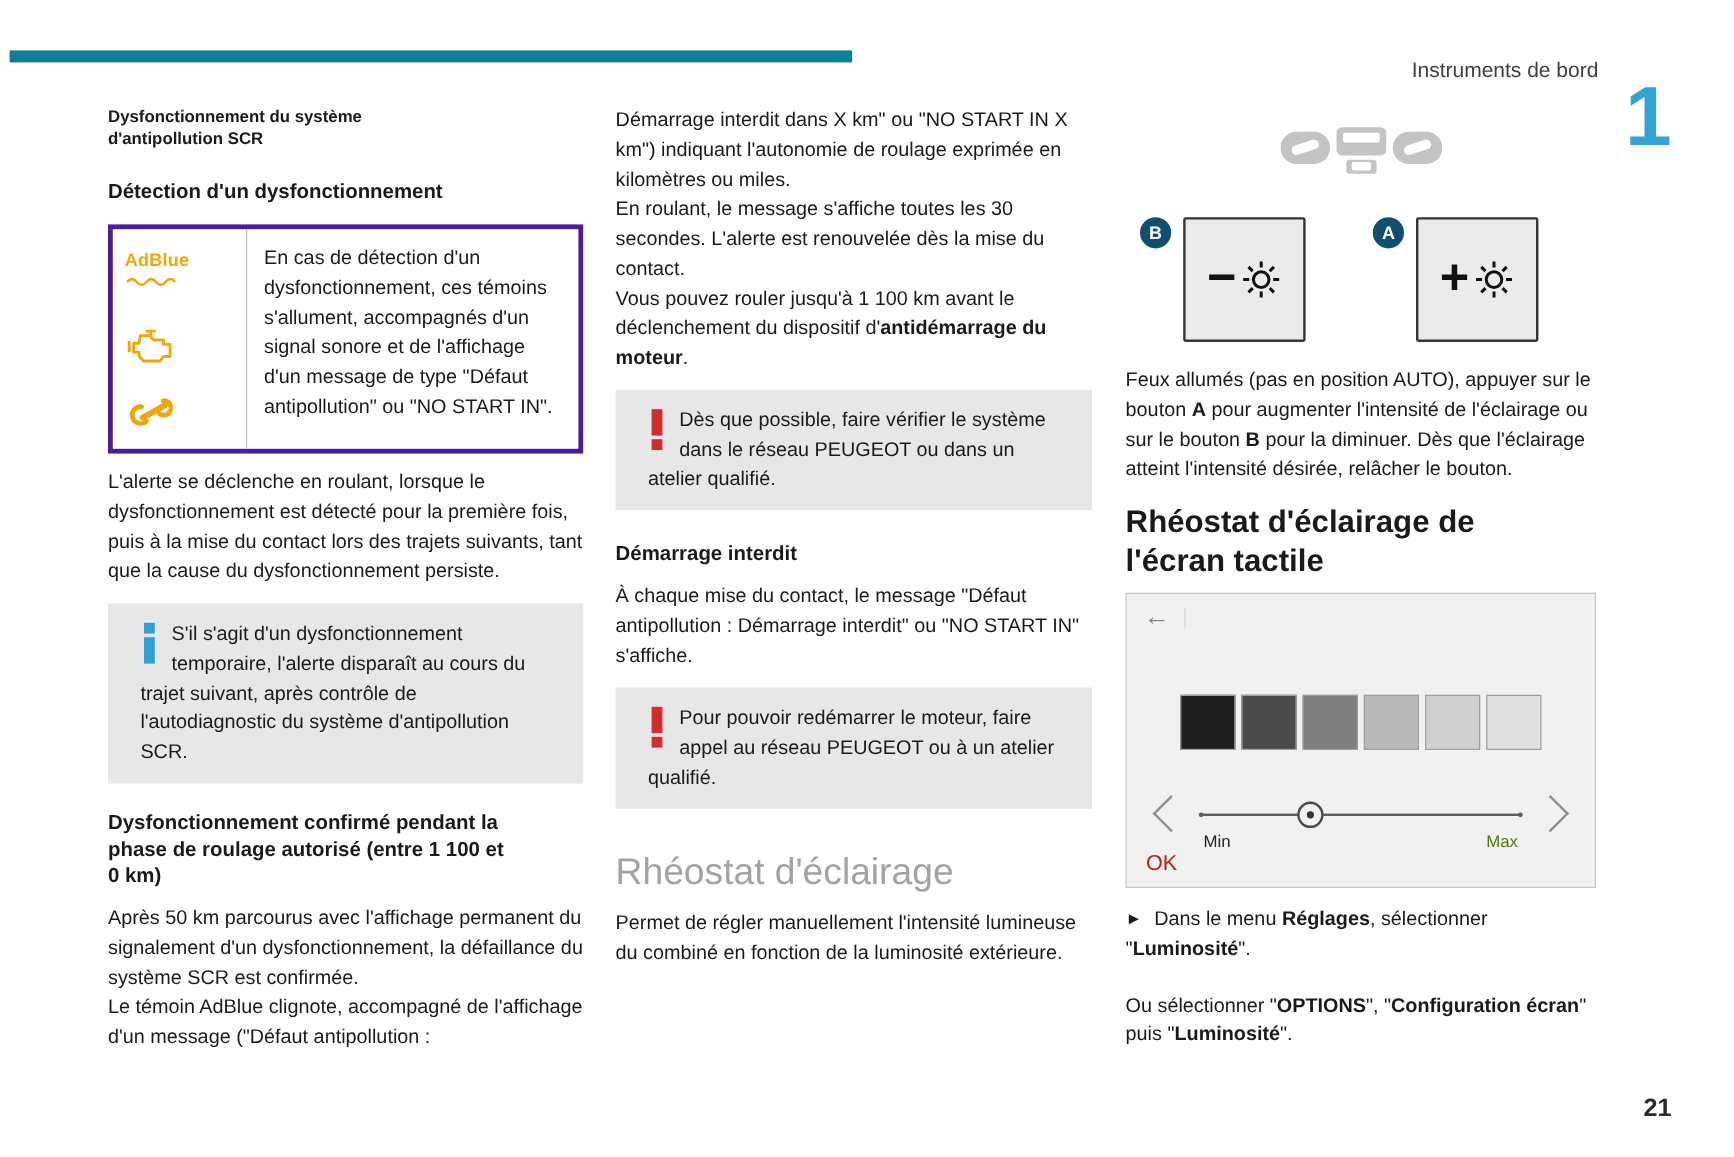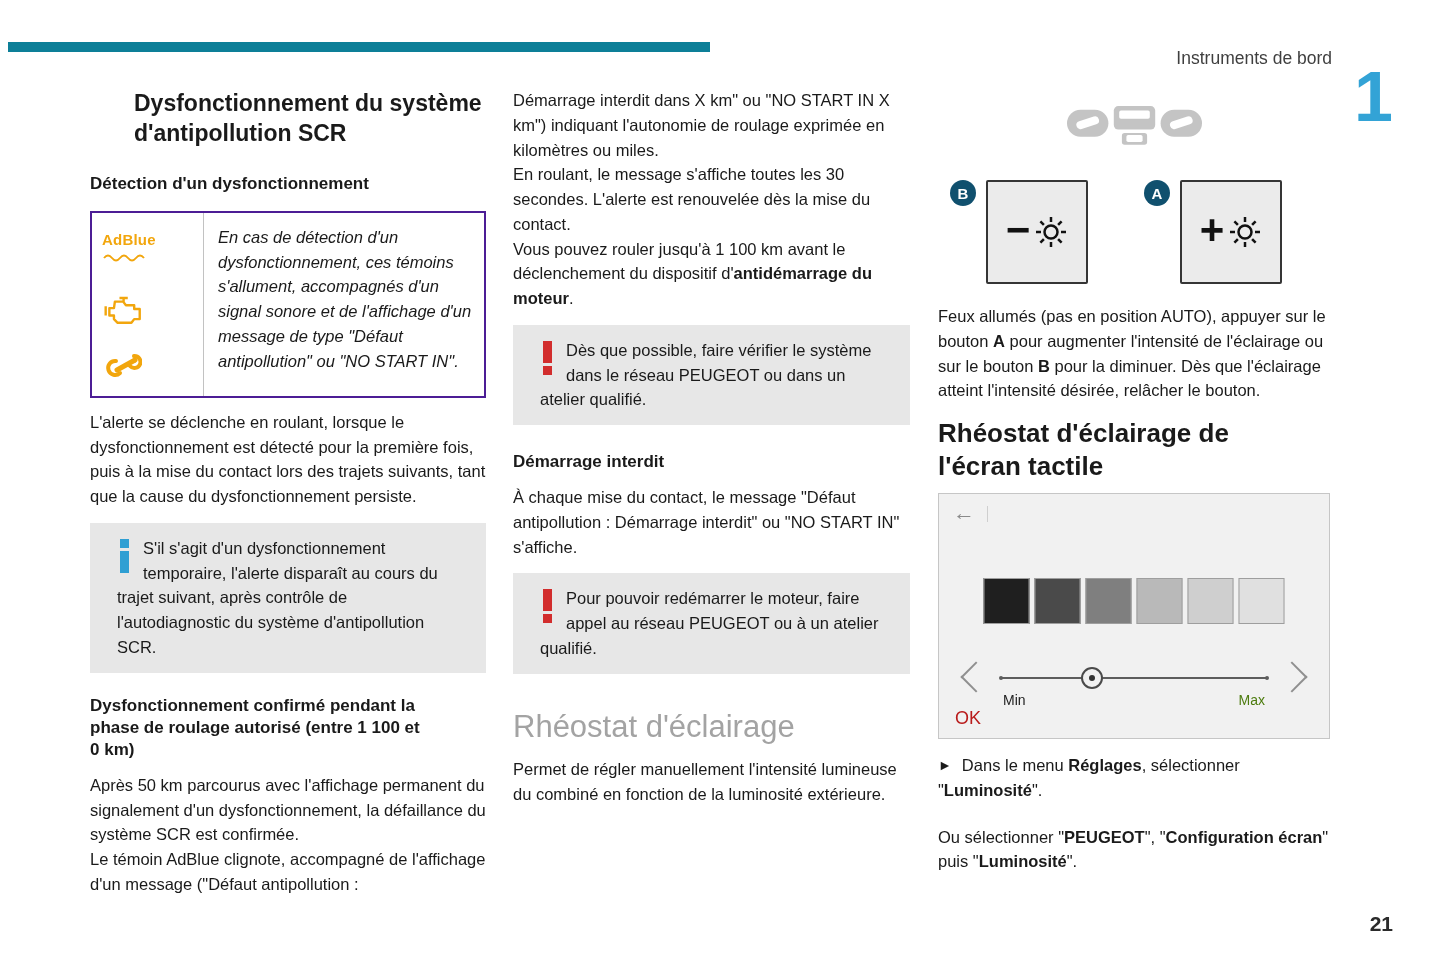--- a/index.html
+++ b/index.html
@@ -20,30 +20,30 @@
 
   .col { position:absolute; top:88px; }
   .col1 { left:90px;  width:396px; }
   .col2 { left:513px; width:397px; }
   .col3 { left:938px; width:392px; top:100px; }
 
   .body { font-size:16.5px; line-height:1.5; color:#1a1a1a; }
   .pre  { white-space:pre-line; }
   b { font-weight:bold; }
 
-  .h1 { font-size:23px; font-weight:bold; line-height:1.32; margin-bottom:24px;margin-left:44px; }
+  .h1 { font-size:14px; font-weight:bold; line-height:1.32; margin-bottom:24px; }
   .h2 { font-size:17px;   font-weight:bold; line-height:1.3;  margin-bottom:16px; }
   .h-big-gray { font-size:31px; color:#a3a3a3; font-weight:normal; margin:34px 0 12px 0; line-height:1.2; }
   .h-big-black { font-size:26px; font-weight:bold; line-height:1.27; margin-bottom:10px; }
 
   
-  .telltale-box { border:2px solid #4c1d95; display:flex; margin-bottom:12px; }
+  .telltale-box { border:4px solid #4c1d95; display:flex; margin-bottom:12px; }
   .tt-icons { width:112px; border-right:1px solid #c2c2c2; padding:18px 10px; display:flex; flex-direction:column; gap:26px; align-items:flex-start; }
   .adblue-text { color:var(--amber); font-weight:bold; font-size:15px; letter-spacing:.2px; display:block; }
-  .tt-text { padding:12px 12px 12px 14px; flex:1;font-style:italic; }
+  .tt-text { padding:12px 12px 12px 14px; flex:1; }
 
   p.para { margin-bottom:14px; }
 
   
   .note { background:var(--box_gray); padding:13px 27px; margin:8px 0 22px 0; }
   .note .body { display:inline; }
   .icon-i, .icon-ex { float:left; width:10px; margin:3px 14px 4px 2px; display:flex; flex-direction:column; align-items:center; gap:3px; }
   .icon-i .dot { width:9px; height:9px; background:var(--info_blue); }
   .icon-i .bar { width:9px; height:22px; background:var(--info_blue); }
   .icon-ex .bar { width:9px; height:22px; background:var(--alert_red); }
@@ -242,17 +242,17 @@
       <div class="slider-line"></div>
       <div class="slider-knob"></div>
       <span class="screen-min">Min</span>
       <span class="screen-max">Max</span>
       <span class="screen-ok">OK</span>
     </div>
 
     <p class="body pre"><span class="menu-arrow">►</span><span>Dans le menu </span><b>Réglages</b><span>, sélectionner
 "</span><b>Luminosité</b><span>".</span></p>
 
-    <p class="body mt22"><span>Ou sélectionner "</span><b>PEUGEOT</b><span>", "</span><b>Configuration écran</b><span>" puis "</span><b>Luminosité</b><span>".</span></p>
+    <p class="body mt22"><span>Ou sélectionner "</span><b>OPTIONS</b><span>", "</span><b>Configuration écran</b><span>" puis "</span><b>Luminosité</b><span>".</span></p>
   </div>
 
   <div class="page-num">21</div>
 </div>
 
 </body></html>

